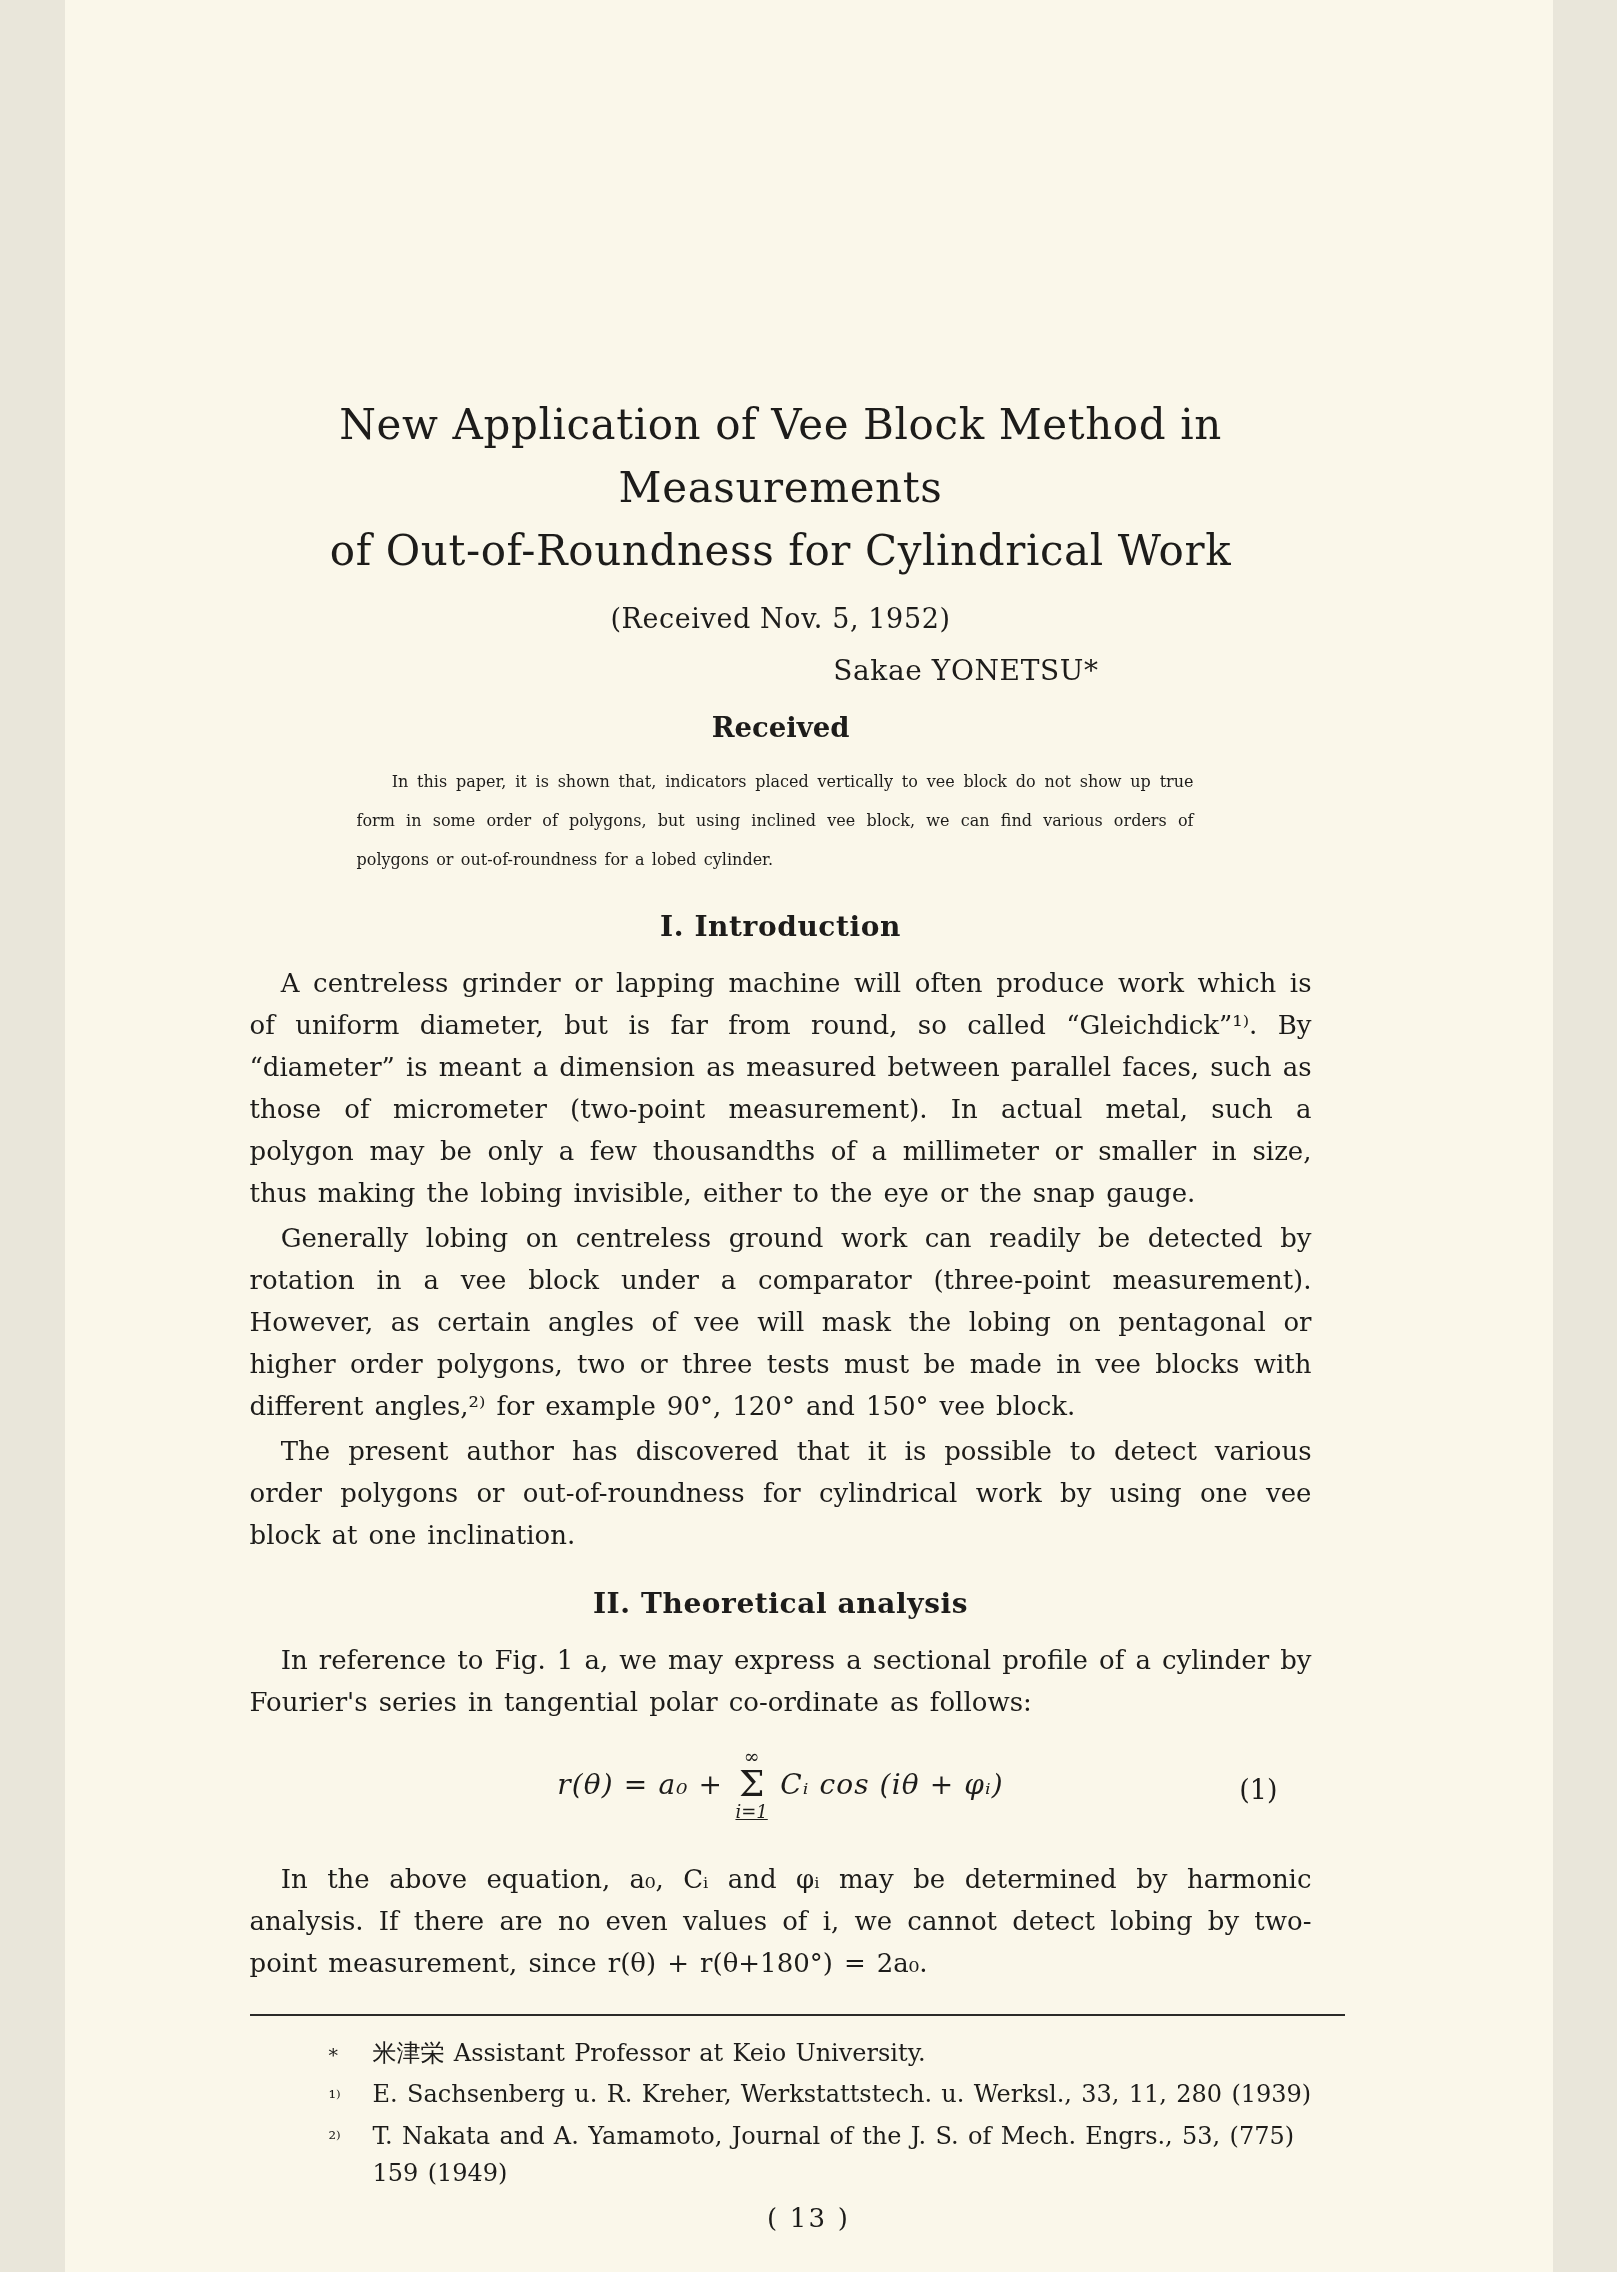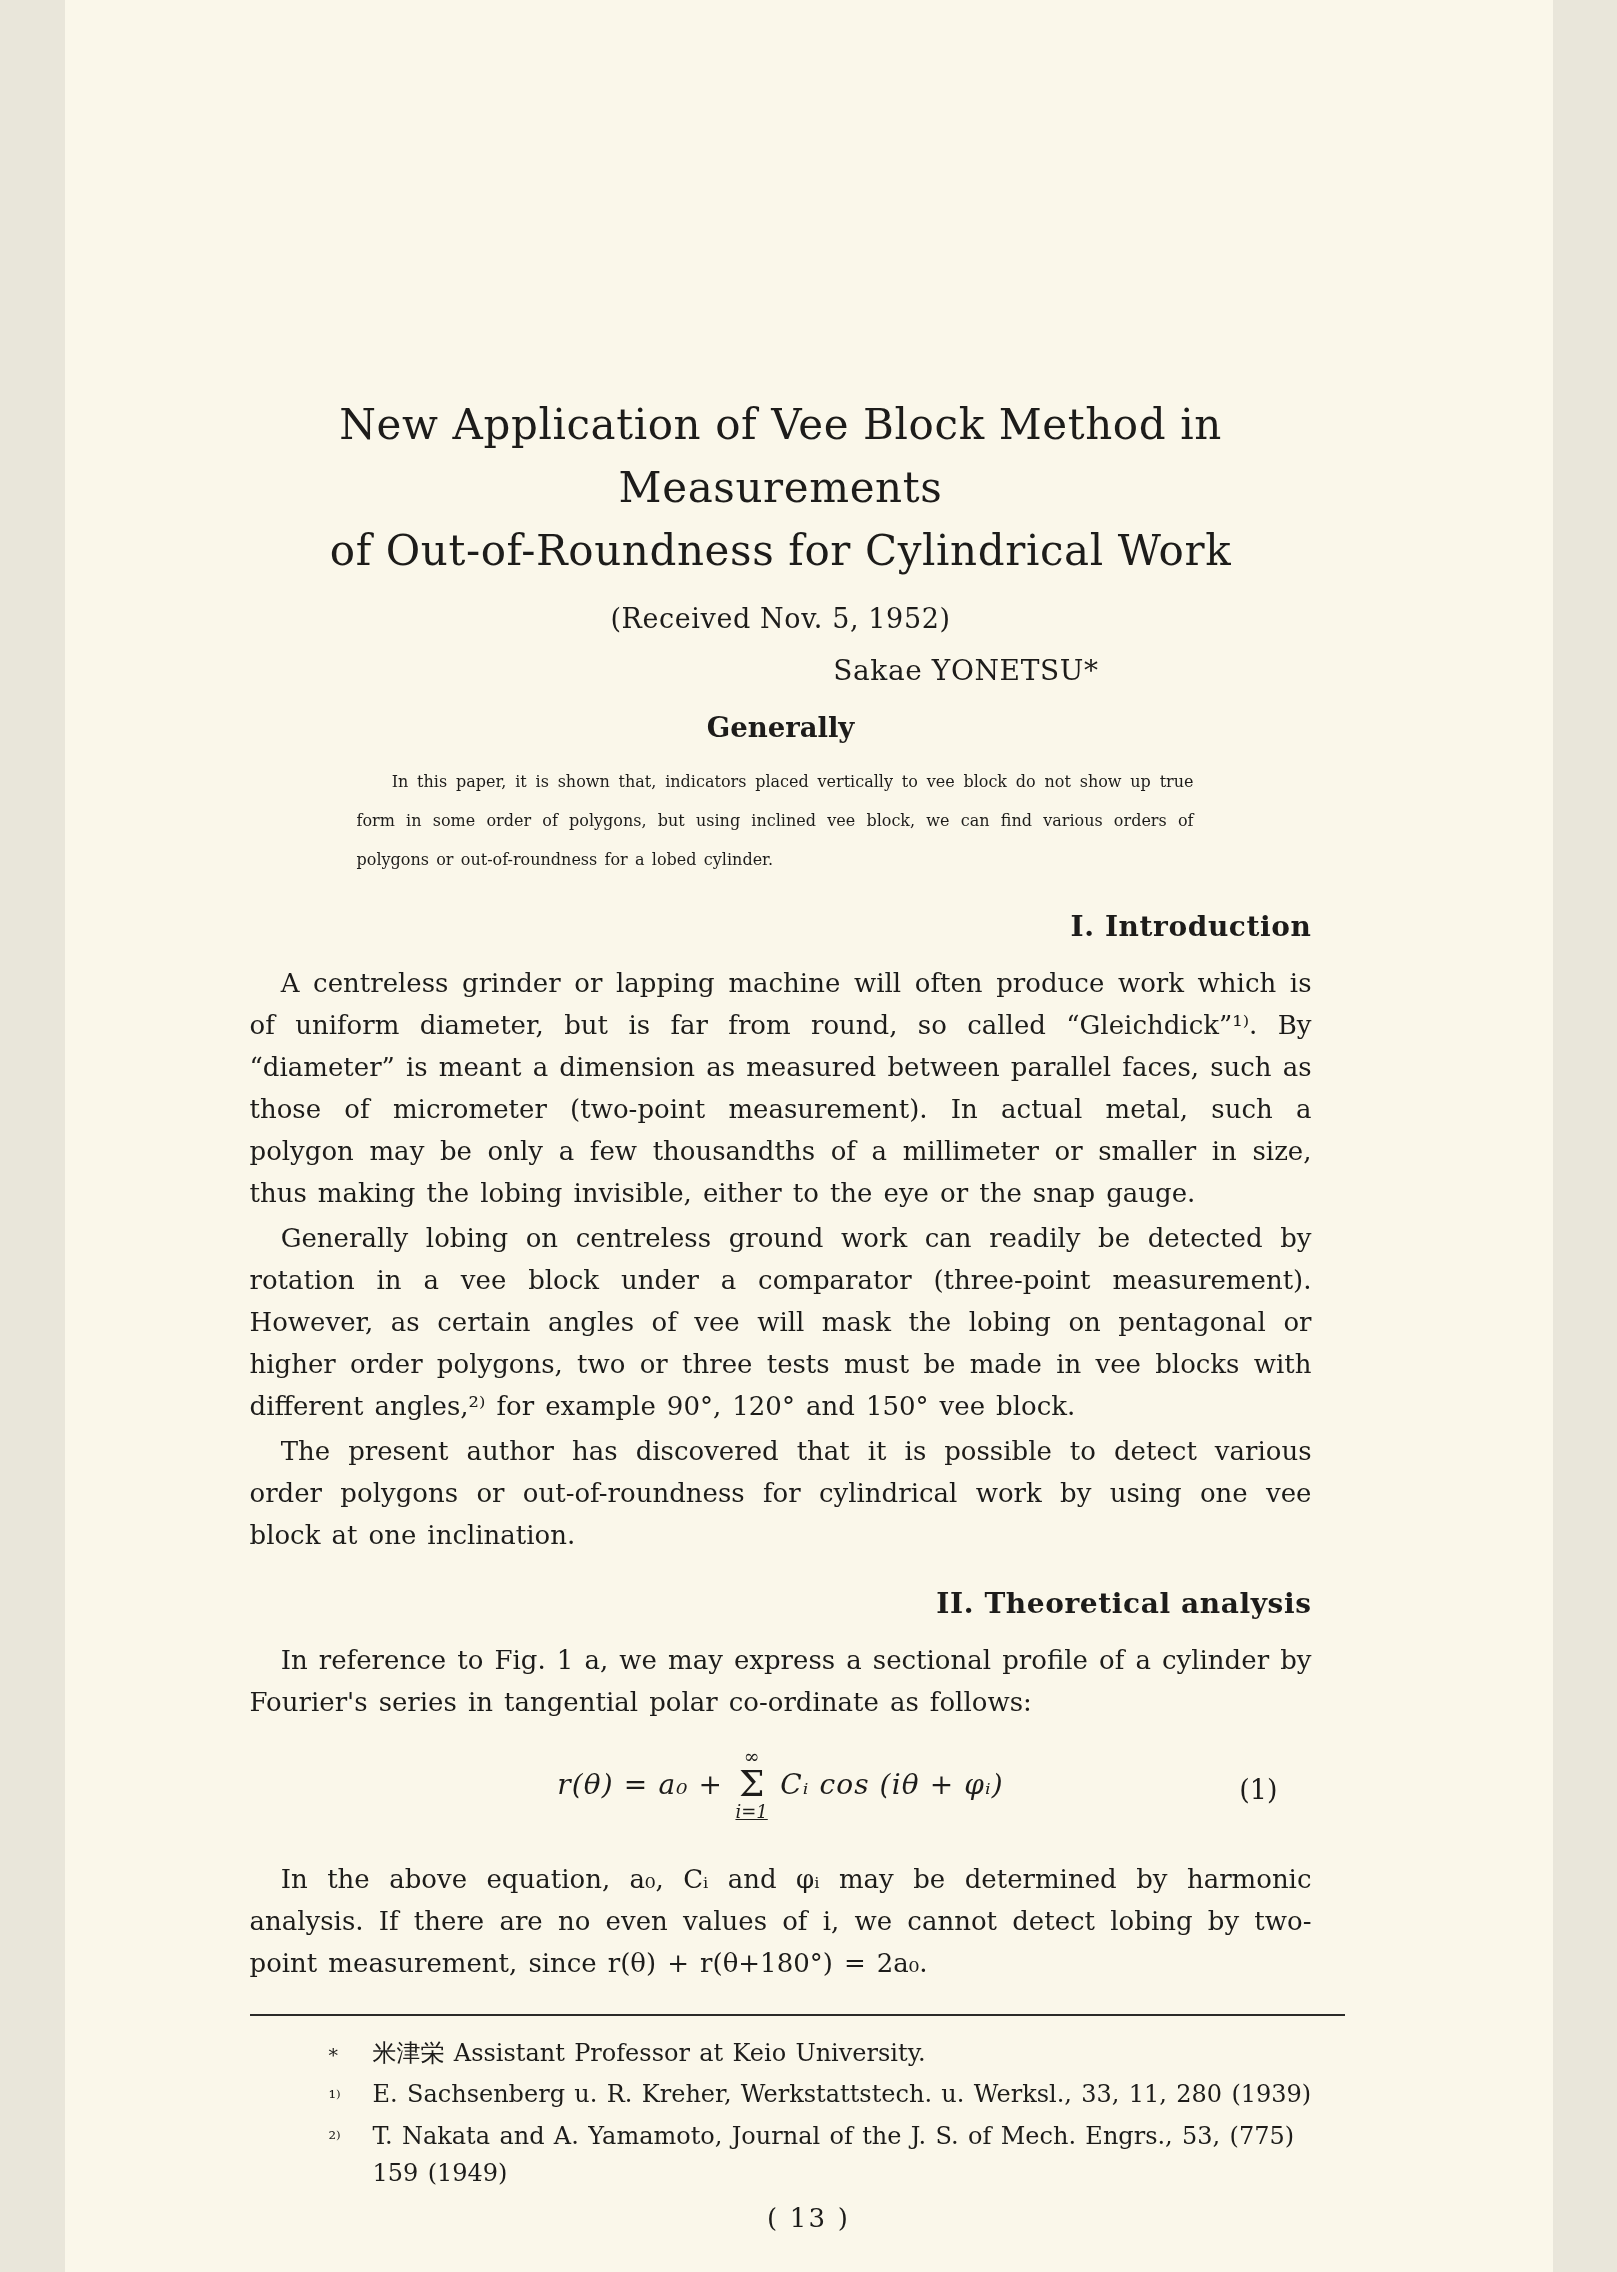--- a/index.html
+++ b/index.html
@@ -52,21 +52,21 @@
   }
   .abstract-body {
     margin: 0 118px 0 107px;
     font-size: 16px;
     line-height: 39px;
     text-align: justify;
     text-indent: 2.2em;
     word-spacing: 2.2px;
   }
   .section-heading {
-    text-align: right;
+    text-align: center;
     font-size: 28px;
     font-weight: bold;
     line-height: 37px;
     margin: 29px 0 17px 0;
     letter-spacing: 0.6px;
   }
   .body-para {
     margin: 0 0 3.4px 0;
     font-size: 26px;
     line-height: 42px;
@@ -147,21 +147,21 @@
 
   <h1 class="title">
     <span class="title-line">New Application of Vee Block Method in Measurements</span>
     <span class="title-line">of Out-of-Roundness for Cylindrical Work</span>
   </h1>
 
   <div class="received">(Received  Nov. 5, 1952)</div>
 
   <div class="author">Sakae YONETSU*</div>
 
-  <div class="abstract-heading">Generally</div>
+  <div class="abstract-heading">Received</div>
 
   <p class="abstract-body">In this paper, it is shown that, indicators placed vertically to vee block do not show up true form in some order of polygons, but using inclined vee block, we can find various orders of polygons or out-of-roundness for a lobed cylinder.</p>
 
   <div class="section-heading">I.  Introduction</div>
 
   <p class="body-para">A centreless grinder or lapping machine will often produce work which is of uniform diameter, but is far from round, so called “Gleichdick”¹⁾.  By “diameter” is meant a dimension as measured between parallel faces, such as those of micrometer (two-point measurement).  In actual metal, such a polygon may be only a few thousandths of a millimeter or smaller in size, thus making the lobing invisible, either to the eye or the snap gauge.</p>
   <p class="body-para">Generally lobing on centreless ground work can readily be detected by rotation in a vee block under a comparator (three-point measurement).  However, as certain angles of vee will mask the lobing on pentagonal or higher order polygons, two or three tests must be made in vee blocks with different angles,²⁾ for example 90°, 120° and 150° vee block.</p>
   <p class="body-para">The present author has discovered that it is possible to detect various order polygons or out-of-roundness for cylindrical work by using one vee block at one inclination.</p>
 
   <div class="section-heading">II.  Theoretical analysis</div>

